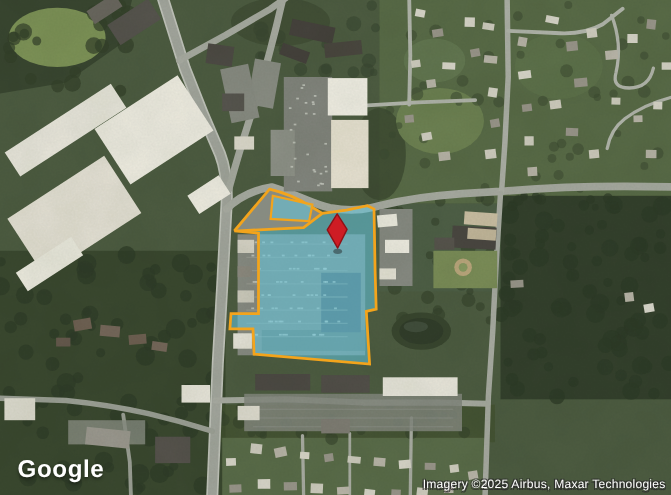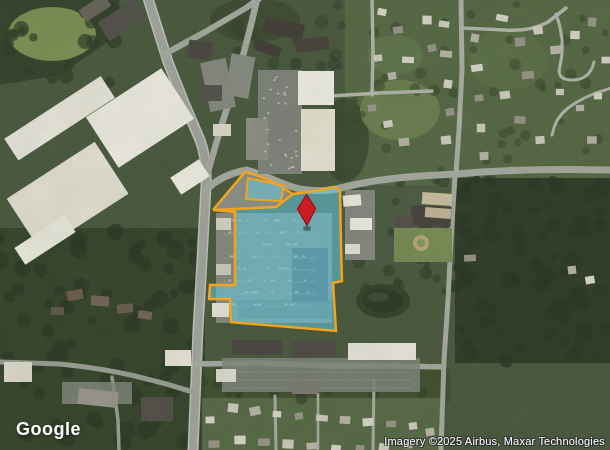--- a/index.html
+++ b/index.html
@@ -4,21 +4,21 @@
 <style>
   html,body{margin:0;padding:0;background:#000;}
   #screen{
     position:relative;width:610px;height:450px;overflow:hidden;
     font-family:"Liberation Sans",sans-serif;
     background:#4d5c41;
   }
   #map-svg{position:absolute;left:0;top:0;}
   .google-logo{
     position:absolute;left:16px;bottom:10px;
-    color:#ffffff;font-size:18px;font-weight:bold;letter-spacing:0.5px;
+    color:#ffffff;font-size:22px;font-weight:bold;letter-spacing:0.5px;
     text-shadow:0 1px 3px rgba(0,0,0,0.45);
     user-select:none;
   }
   .attribution{
     position:absolute;right:5px;bottom:3px;
     color:#ffffff;font-size:11px;letter-spacing:0.2px;
     text-shadow:-1px -1px 0 rgba(45,45,45,.85),1px -1px 0 rgba(45,45,45,.85),
                 -1px 1px 0 rgba(45,45,45,.85),1px 1px 0 rgba(45,45,45,.85);
     user-select:none;
   }

